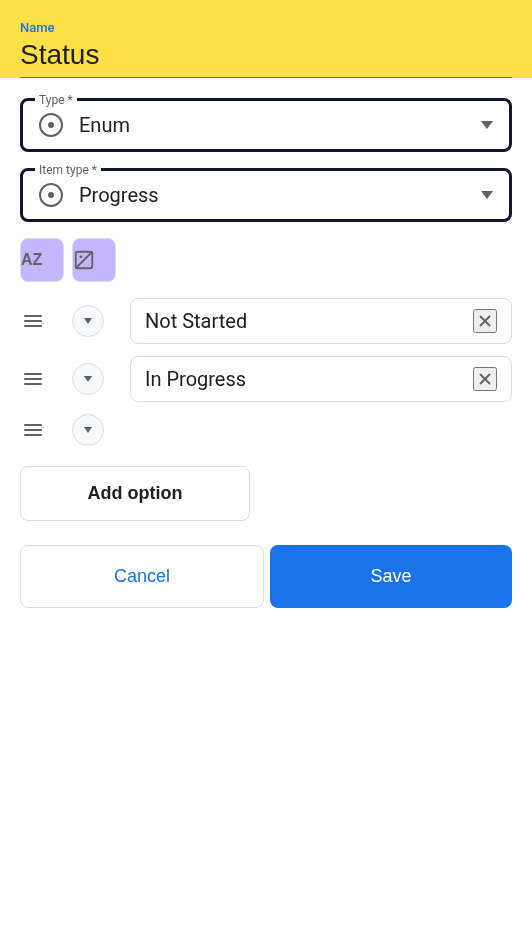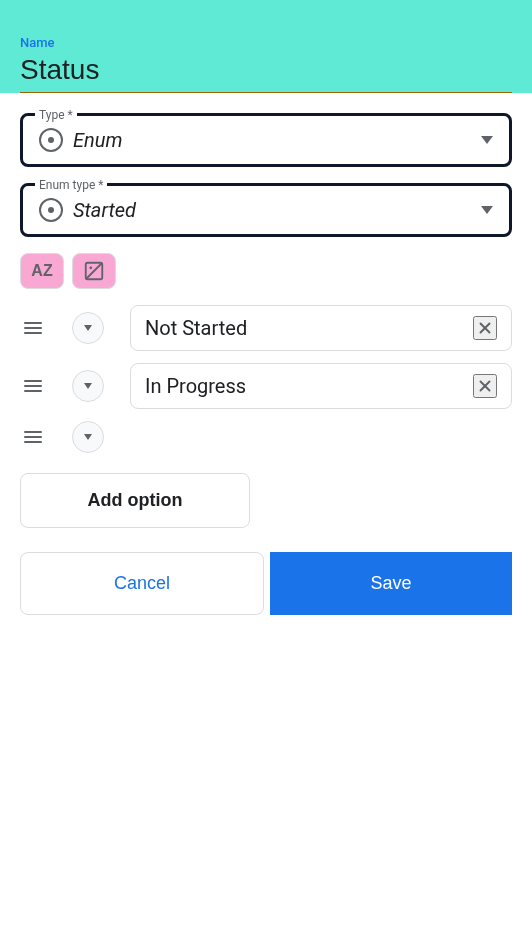--- a/index.html
+++ b/index.html
@@ -16,22 +16,22 @@
       width: 532px;
       min-height: 928px;
       background: #fff;
       display: flex;
       flex-direction: column;
       padding: 0;
     }
 
     
     .name-section {
-      background: #5eead4;
-      padding: 35px 20px 0 20px;
+      background: #fde047;
+      padding: 20px 20px 0 20px;
     }
     .name-label {
       font-size: 13px;
       color: #1a73e8;
       margin-bottom: 4px;
       font-weight: 500;
     }
     .name-input-wrapper {
       border-bottom: 1px solid #a16207;
       padding-bottom: 6px;
@@ -78,22 +78,21 @@
       background: #fff;
       padding: 0 4px;
     }
     .select-row {
       display: flex;
       align-items: center;
       justify-content: space-between;
     }
     .select-left {
       display: flex;
-      gap: 10px;
-      font-style: italic;
+      gap: 16px;
     }
     .circle-icon {
       width: 24px;
       height: 24px;
       border-radius: 50%;
       border: 2px solid #5f6368;
       display: flex;
       align-items: center;
       justify-content: center;
     }
@@ -118,27 +117,26 @@
 
     
     .toolbar {
       display: flex;
       gap: 8px;
       margin: 16px 0;
       align-items: center;
     }
     .toolbar-btn {
       width: 44px;
-      height: 36px;
-      border: 1px solid #dadce0;
-      border-radius: 8px;
-      background: #f9a8d4;
-      display: flex;
-      align-items: center;
-      justify-content: center;
+      height: 44px;
+      border: 1px solid #dadce0;
+      border-radius: 8px;
+      background: #c4b5fd;
+      display: flex;
+      align-items: center;
       cursor: pointer;
     }
     .az-icon {
       font-size: 16px;
       font-weight: 700;
       color: #5f6368;
     }
 
     
     .options-list {
@@ -243,21 +241,21 @@
       background: #fff;
       padding: 20px;
       font-size: 18px;
       font-weight: 500;
       color: #1a73e8;
       cursor: pointer;
     }
     .save-btn {
       flex: 1;
       border: none;
-      border-radius: 0;
+      border-radius: 8px;
       background: #1a73e8;
       padding: 20px;
       font-size: 18px;
       font-weight: 500;
       color: #fff;
       cursor: pointer;
     }
   </style>
 </head>
 <body>
@@ -283,25 +281,25 @@
             <span class="select-value">Enum</span>
           </div>
           <div class="dropdown-arrow"></div>
         </div>
       </div>
     </div>
 
     
     <div class="select-group">
       <div class="select-wrapper">
-        <span class="select-label">Enum type *</span>
+        <span class="select-label">Item type *</span>
         <div class="select-row">
           <div class="select-left">
             <div class="circle-icon"></div>
-            <span class="select-value">Started</span>
+            <span class="select-value">Progress</span>
           </div>
           <div class="dropdown-arrow"></div>
         </div>
       </div>
     </div>
 
     
     <div class="toolbar">
       <button class="toolbar-btn">
         <span class="az-icon">AZ</span>

